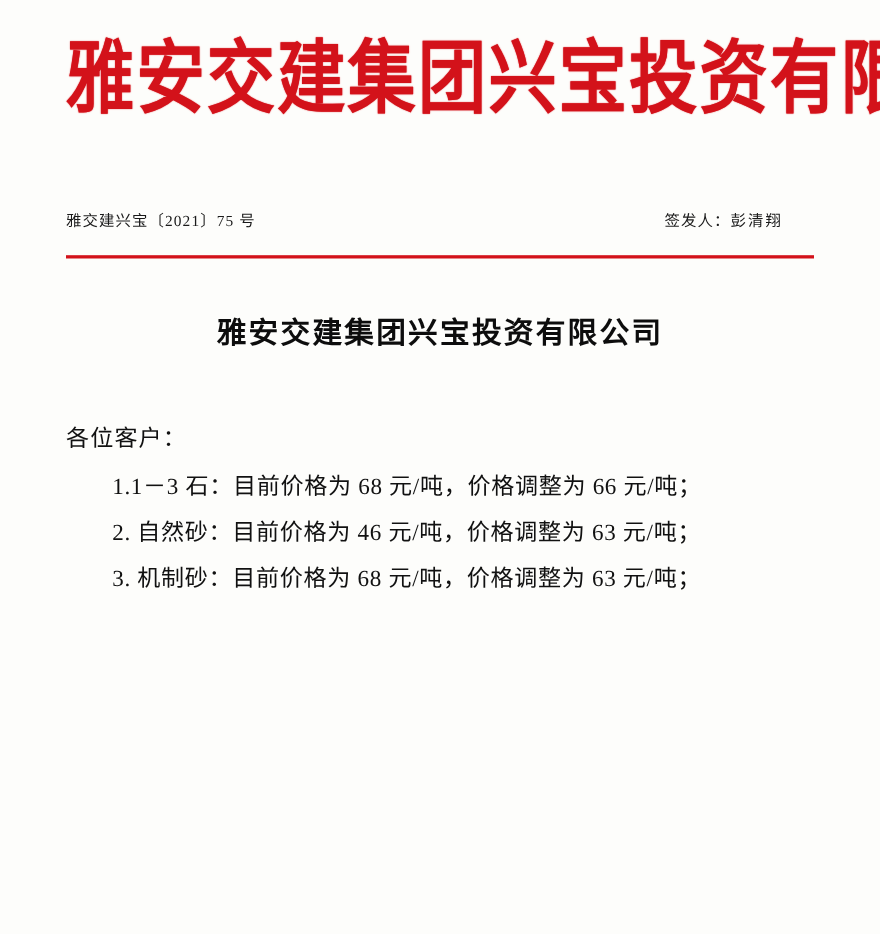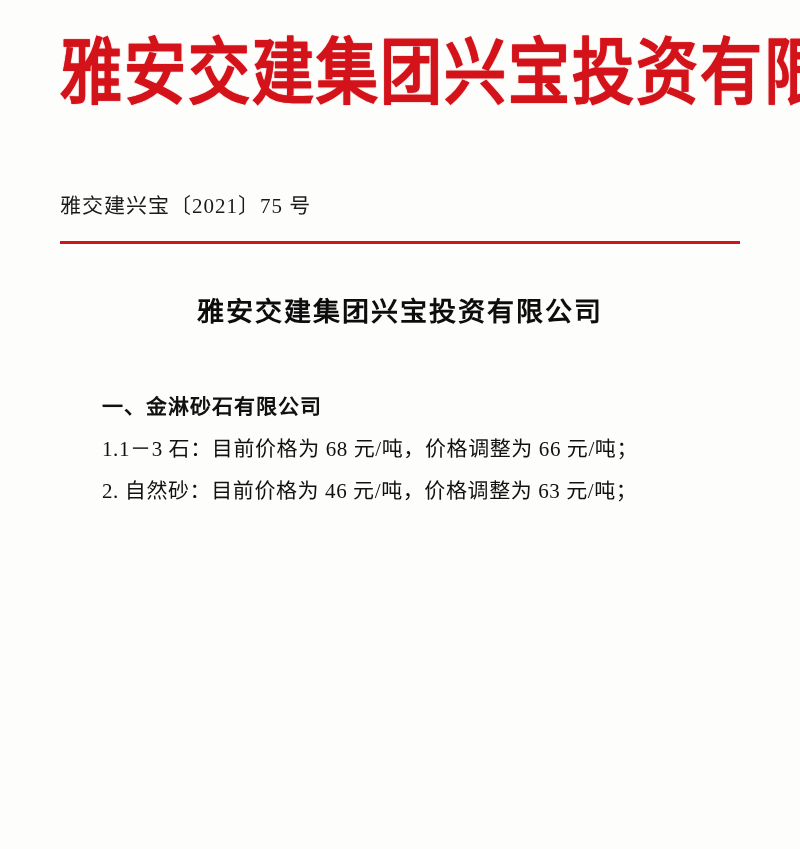--- a/index.html
+++ b/index.html
@@ -42,21 +42,21 @@
     transform-origin: center top;
     text-shadow: 0 0 1px #d3121a;
   }
 
   
   .docnum-row {
     display: flex;
     align-items: baseline;
     justify-content: space-between;
     margin-top: 88px;
-    font-size: 21px;
+    font-size: 14px;
     letter-spacing: 1px;
     color: #1a1a1a;
   }
   .docnum {
     white-space: nowrap;
   }
   .signer {
     white-space: nowrap;
     padding-right: 28px;
   }
@@ -115,30 +115,34 @@
 <body>
 
 <div class="page">
 
   <div class="masthead">
     <div class="masthead-title">雅安交建集团兴宝投资有限公司</div>
   </div>
 
   <div class="docnum-row">
     <div class="docnum">雅交建兴宝〔2021〕75 号</div>
+    <div class="signer">
+      <span class="signer-label">签发人：</span><span class="signer-name">彭清翔</span>
+    </div>
   </div>
 
   <div class="red-rule"></div>
 
   <div class="doc-title">
     <span class="line">雅安交建集团兴宝投资有限公司</span>
   </div>
 
   <div class="body-text">
+    <div class="salutation">各位客户：</div>
 
 
-    <div class="section-head">一、金淋砂石有限公司</div>
 
     <div class="item">1.1－3 石：目前价格为 68 元/吨，价格调整为 66 元/吨；</div>
     <div class="item">2. 自然砂：目前价格为 46 元/吨，价格调整为 63 元/吨；</div>
+    <div class="item">3. 机制砂：目前价格为 68 元/吨，价格调整为 63 元/吨；</div>
   </div>
 
 </div>
 
 </body></html>

